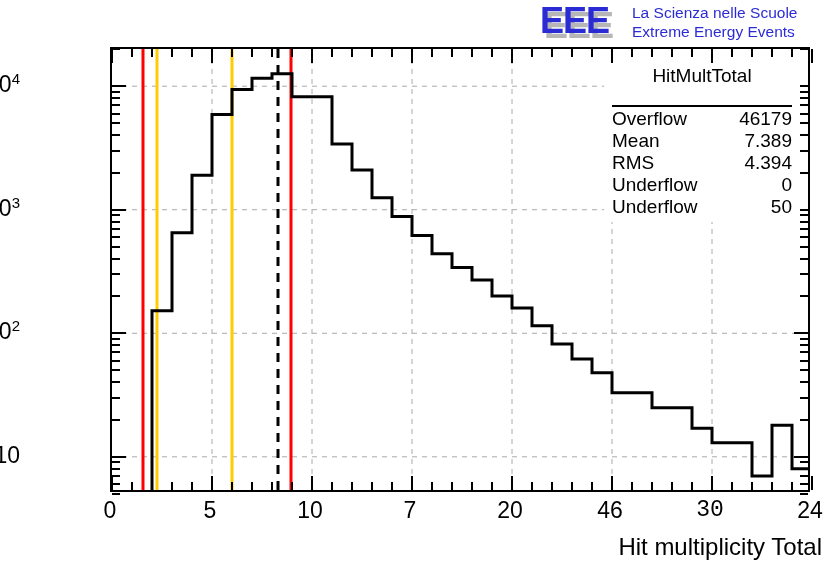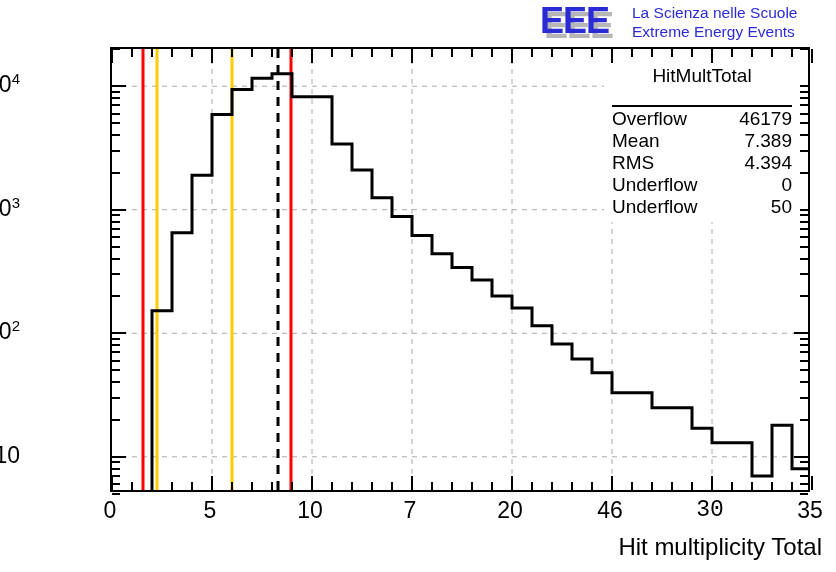--- a/index.html
+++ b/index.html
@@ -345,21 +345,21 @@
   </div>
 
   <div id="label-layer">
       <div class="xlab" style="left: 110px;">0</div>
       <div class="xlab" style="left: 210px;">5</div>
       <div class="xlab" style="left: 310px;">10</div>
       <div class="xlab" style="left: 410px;">7</div>
       <div class="xlab" style="left: 510px;">20</div>
       <div class="xlab" style="left: 610px;">46</div>
       <div class="xlab" style="left: 710px; font-family: Liberation Mono, monospace;">30</div>
-      <div class="xlab" style="left: 810px;">35</div>
+      <div class="xlab" style="left: 810px;">24</div>
       <div class="ylab" style="top: 454.811px;">10</div>
       <div class="ylab" style="top: 331.27px;">10<sup>2</sup></div>
       <div class="ylab" style="top: 207.73px;">10<sup>3</sup></div>
       <div class="ylab" style="top: 84.1894px;">10<sup>4</sup></div>
     </div>
 
   <div id="xaxis-title">Hit multiplicity Total</div>
 
   <div id="stats-box">
     <div id="stats-title">HitMultTotal</div>

